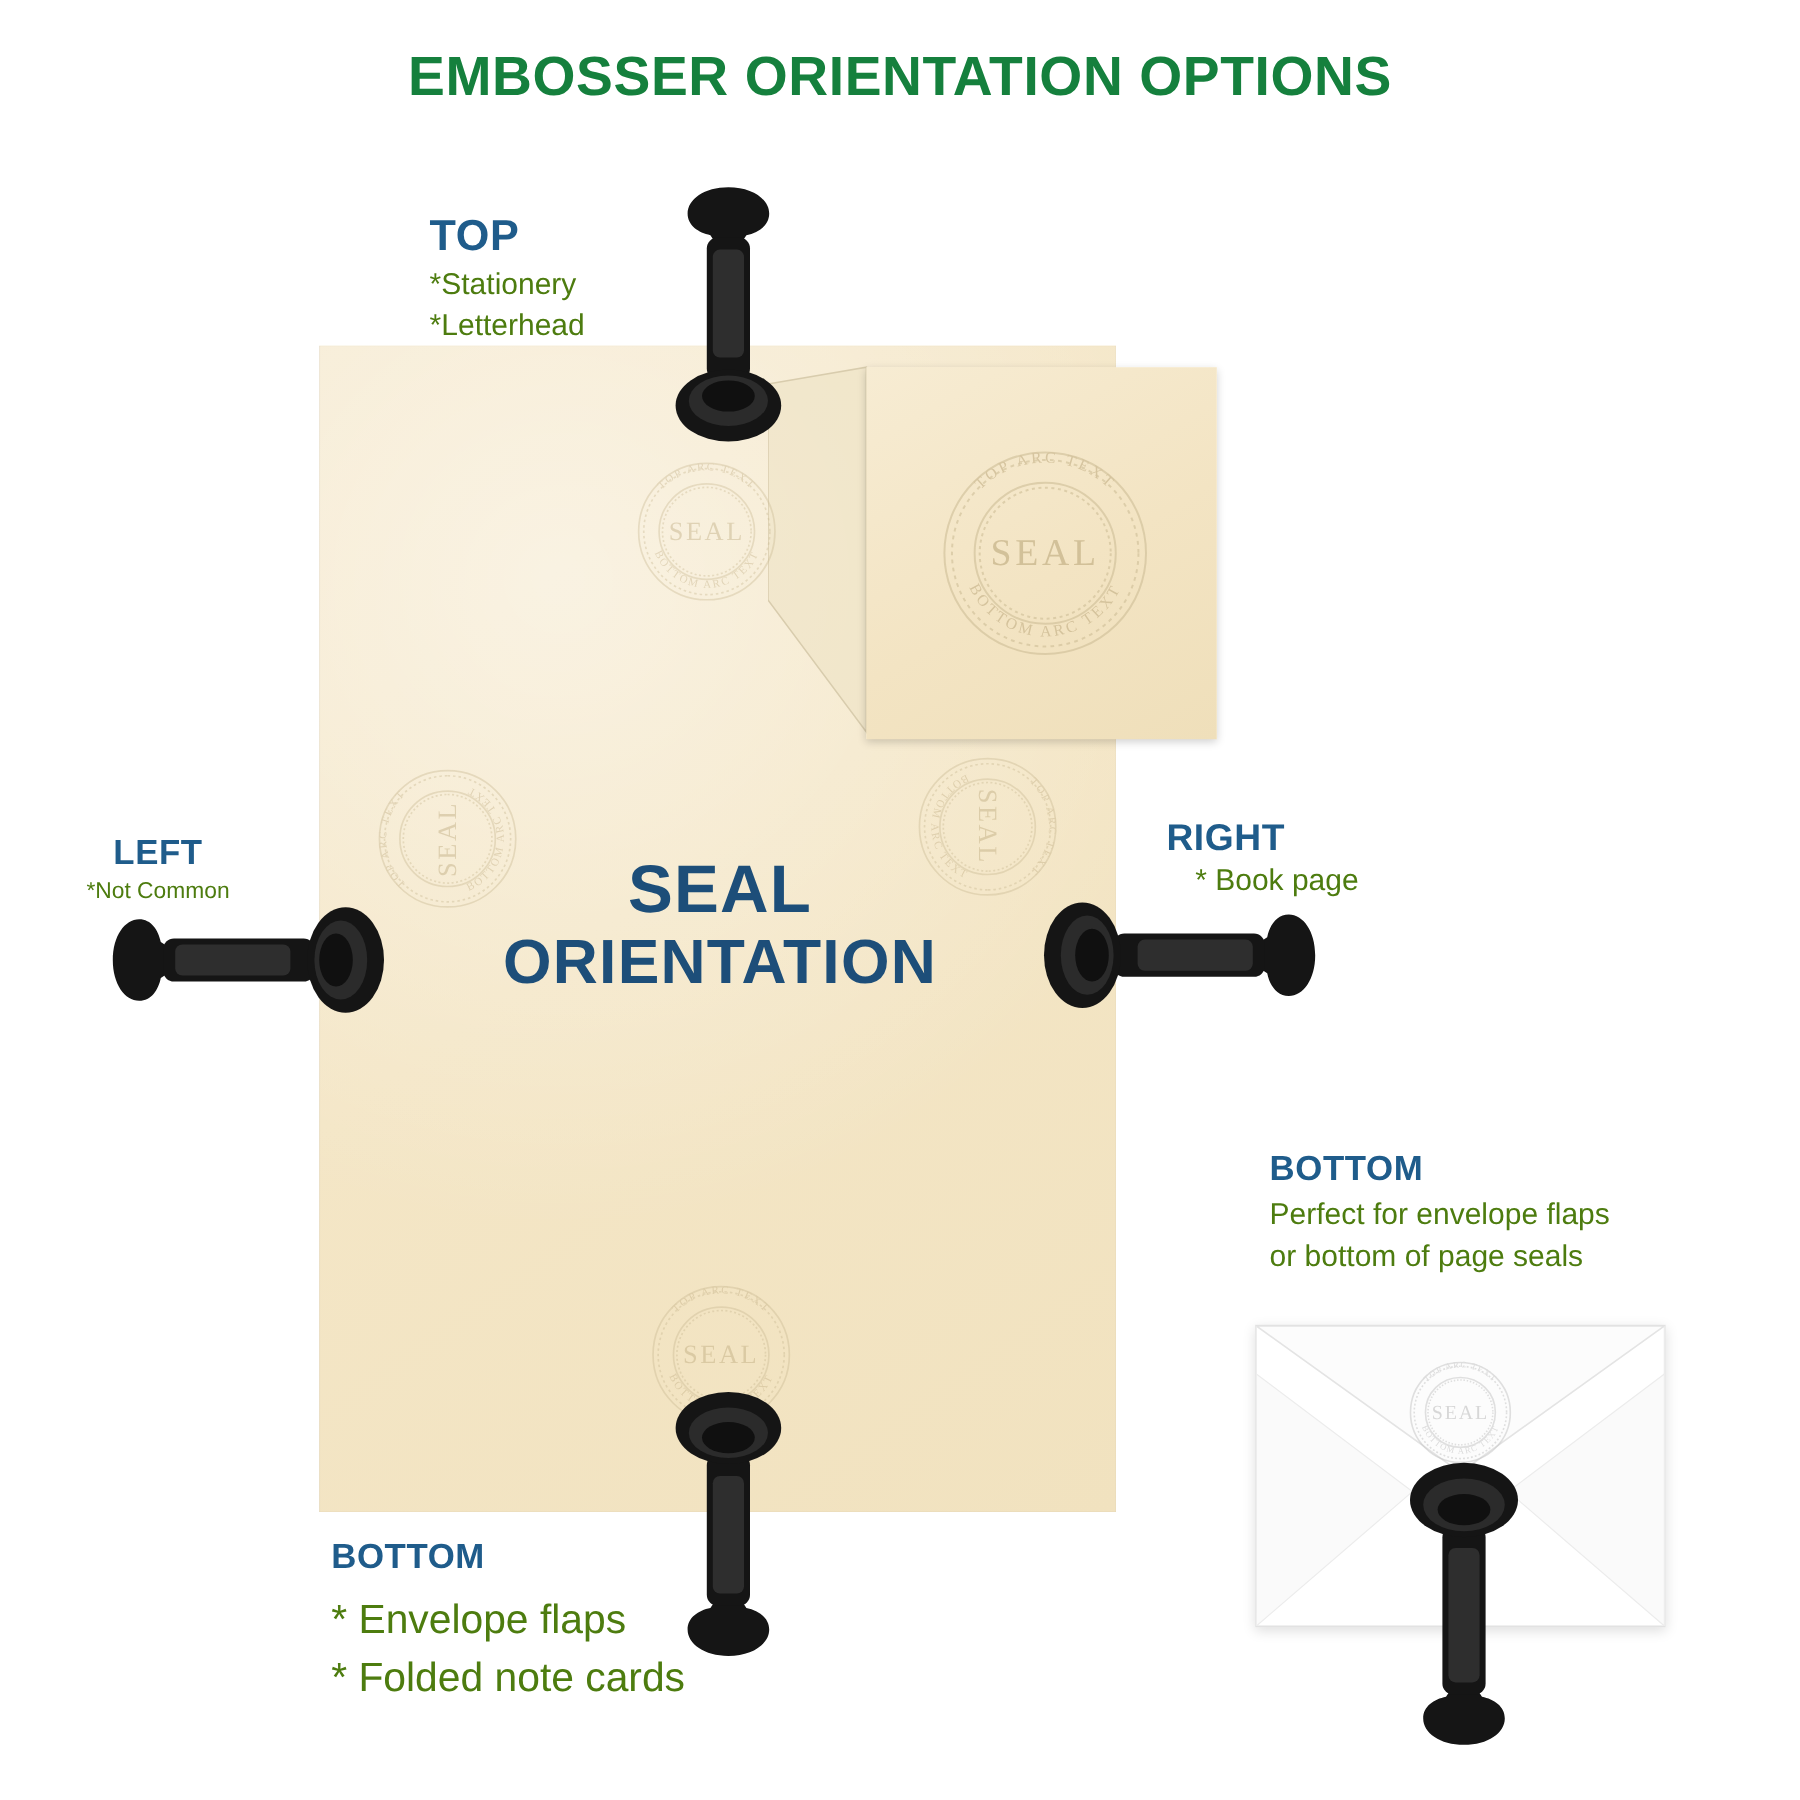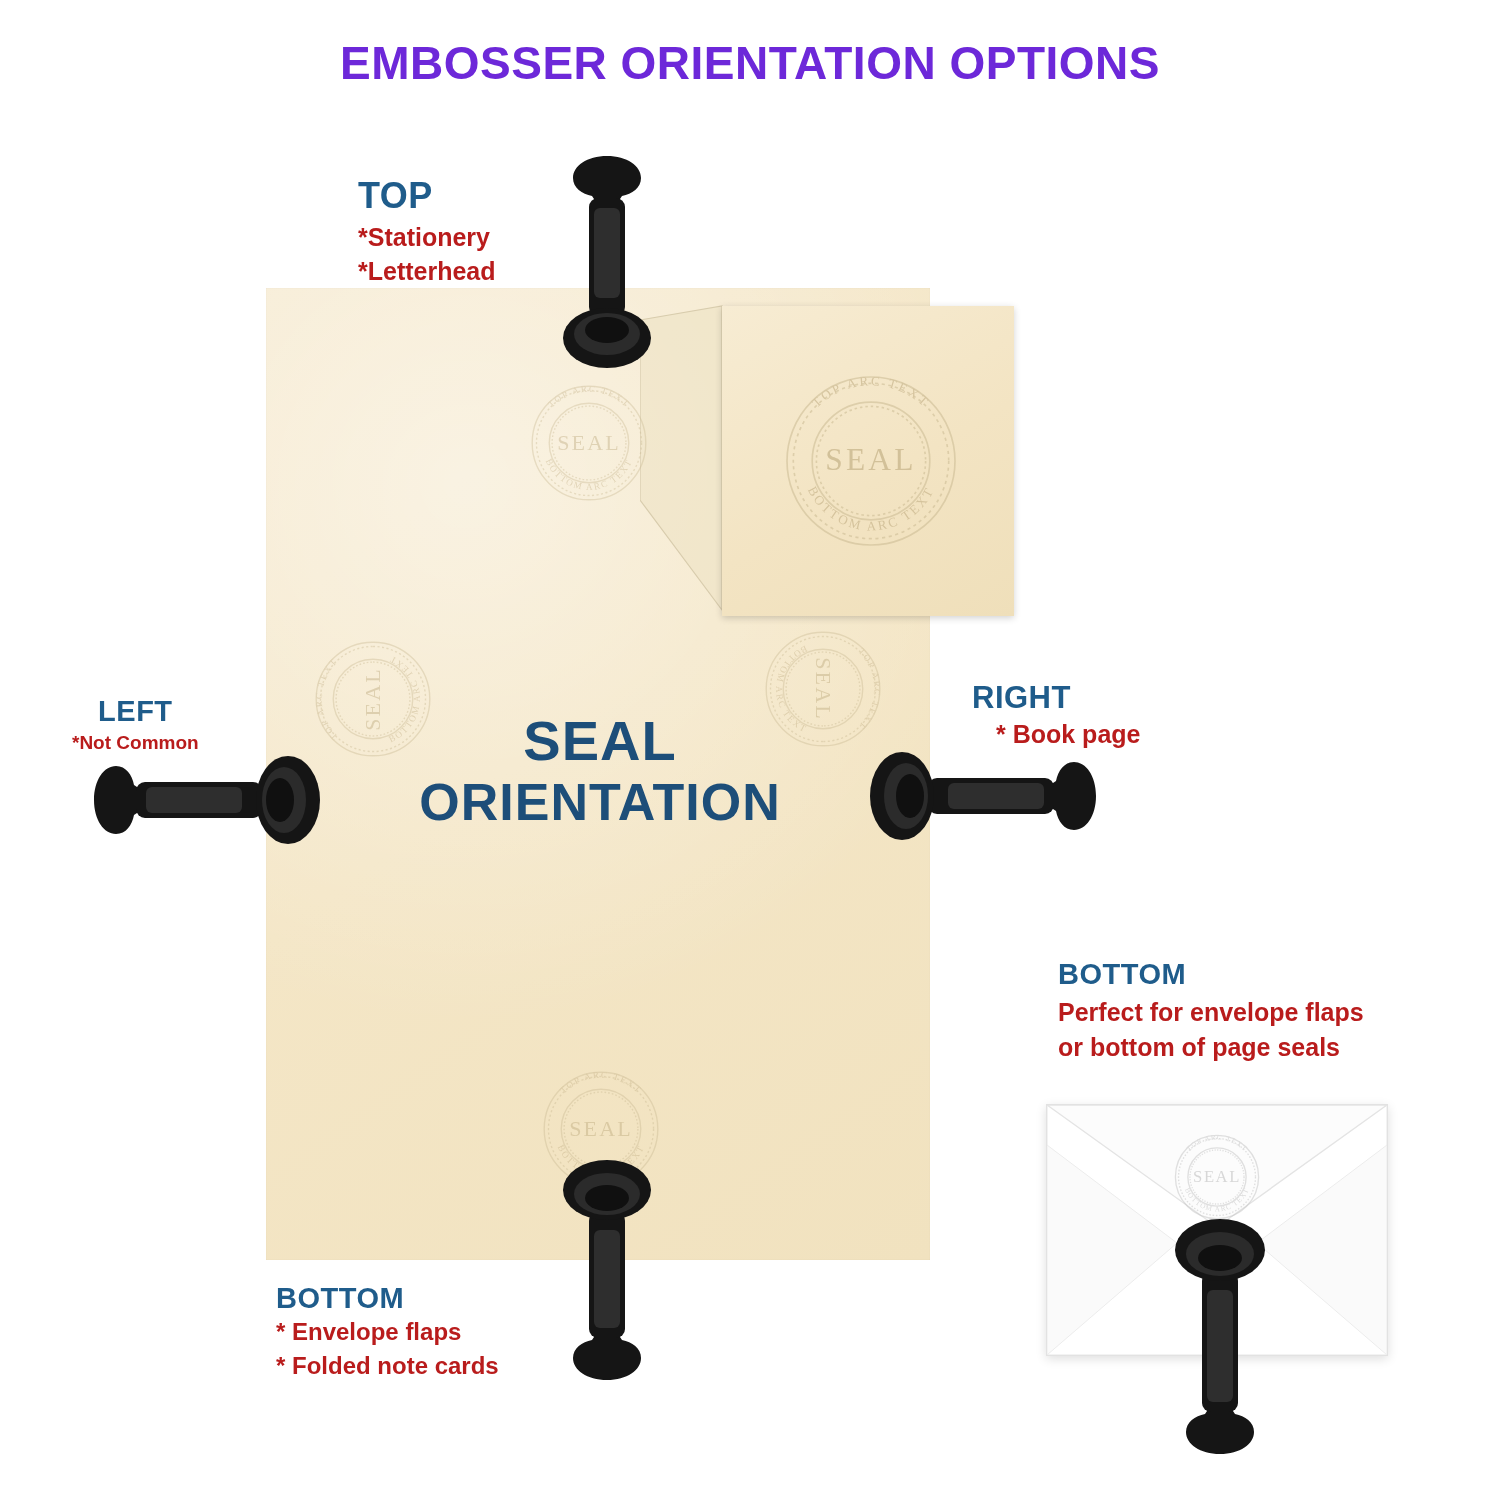--- a/index.html
+++ b/index.html
@@ -4,21 +4,21 @@
 <style>
   html,body{margin:0;padding:0;}
   body{
     width:1500px;height:1500px;position:relative;
     background:#ffffff;
     font-family:"Liberation Sans", sans-serif;
     overflow:hidden;
   }
   #title{
     position:absolute;top:36px;left:0;width:1500px;text-align:center;
-    font-size:46px;font-weight:bold;letter-spacing:.5px;color:#6d28d9;
+    font-size:46px;font-weight:bold;letter-spacing:.5px;color:#15803d;
   }
 
   
   #paper{
     position:absolute;left:266px;top:288px;width:664px;height:972px;
     background:
       radial-gradient(circle at 30% 20%, rgba(255,255,255,.45), rgba(0,0,0,0) 60%),
       linear-gradient(145deg,#f6ead0 0%,#f4e6c6 45%,#f1e2bf 100%);
     box-shadow:0 0 1px rgba(0,0,0,.15) inset;
   }
@@ -38,37 +38,37 @@
   
   #center-text{
     position:absolute;left:330px;top:710px;width:540px;text-align:center;
     color:#1d4e79;font-weight:bold;line-height:1.12;
   }
   #center-text .l1{font-size:56px;letter-spacing:1px;}
   #center-text .l2{font-size:52px;letter-spacing:1px;}
 
   
   .lbl-head{color:#1f5c8b;font-weight:bold;}
-  .lbl-sub{color:#b91c1c;font-weight:bold;}
+  .lbl-sub{color:#4d7c0f;font-weight:normal;}
 
   #lbl-top{position:absolute;left:358px;top:175px;}
   #lbl-top .lbl-head{font-size:36px;letter-spacing:.5px;}
   #lbl-top .lbl-sub{font-size:25px;line-height:1.35;margin-top:4px;}
 
   #lbl-left{position:absolute;left:72px;top:695px;text-align:center;}
   #lbl-left .lbl-head{font-size:29px;letter-spacing:.5px;}
   #lbl-left .lbl-sub{font-size:19px;margin-top:4px;}
 
   #lbl-right{position:absolute;left:972px;top:680px;}
   #lbl-right .lbl-head{font-size:31px;letter-spacing:.5px;}
   #lbl-right .lbl-sub{font-size:25px;margin-top:4px;margin-left:24px;}
 
   #lbl-bottom-left{position:absolute;left:276px;top:1282px;}
   #lbl-bottom-left .lbl-head{font-size:29px;letter-spacing:.5px;}
-  #lbl-bottom-left .lbl-sub{font-size:24px;line-height:1.4;margin-top:0;}
+  #lbl-bottom-left .lbl-sub{font-size:34px;line-height:1.4;margin-top:12px;}
 
   #lbl-bottom-right{position:absolute;left:1058px;top:958px;}
   #lbl-bottom-right .lbl-head{font-size:29px;letter-spacing:.5px;}
   #lbl-bottom-right .lbl-sub{font-size:25px;line-height:1.38;margin-top:4px;}
 
   
   #envelope{
     position:absolute;left:1046px;top:1104px;width:340px;height:250px;
     background:#ffffff;border:1px solid #e2e2e2;
     box-shadow:0 3px 10px rgba(0,0,0,.13);

